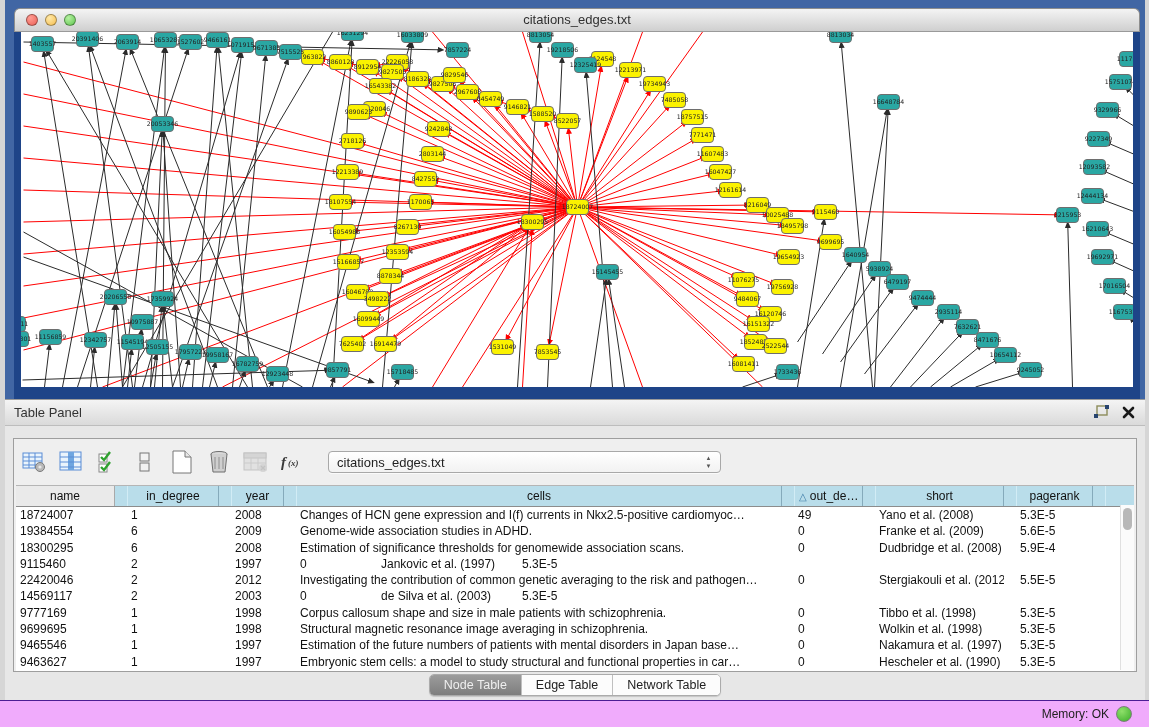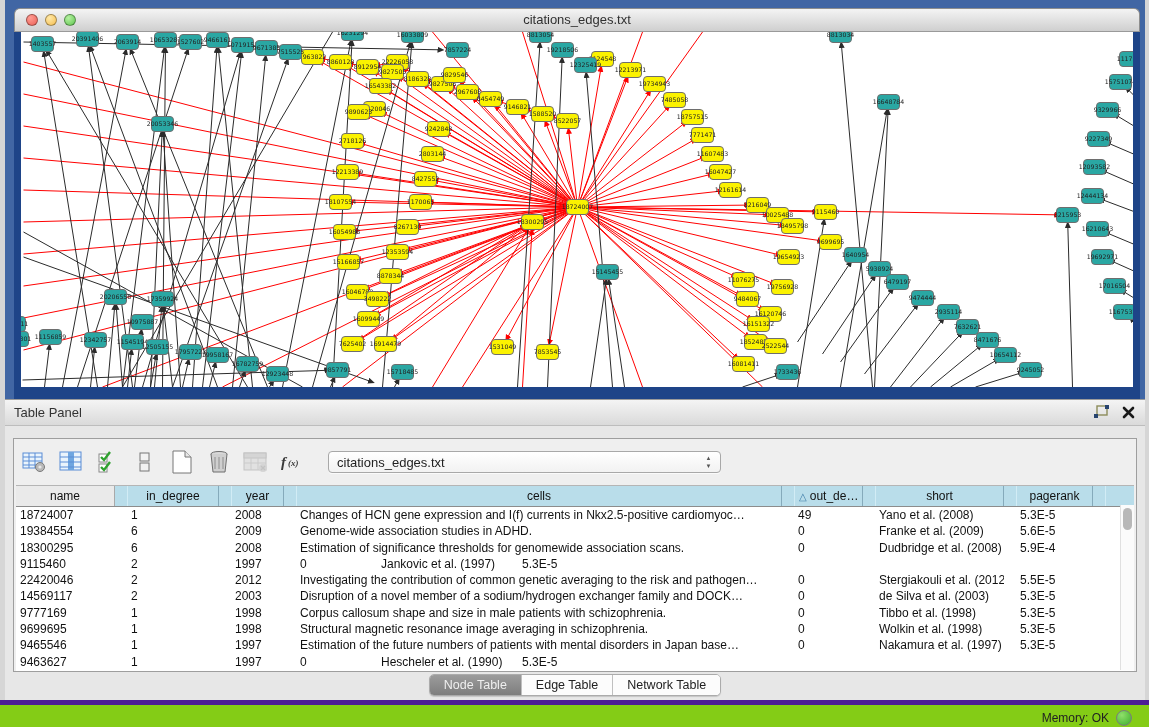--- a/index.html
+++ b/index.html
@@ -54,22 +54,22 @@
   .vthumb{position:absolute;left:2px;top:3px;width:9px;height:22px;background:#B8B8B8;border-radius:5px;}
   
   .tabs{position:absolute;left:0;top:248px;width:100%;display:flex;justify-content:center;}
   .seg{display:flex;border:1px solid #ABABAB;border-radius:5px;overflow:hidden;background:#FDFDFD;
        box-shadow:0 1px 1px rgba(0,0,0,.15);}
   .seg button{border:none;background:#FCFCFC;font-size:12.5px;color:#222;padding:3px 14px;
               border-right:1px solid #BFBFBF;font-family:"Liberation Sans",sans-serif;}
   .seg button:last-child{border-right:none;}
   .seg button.sel{background:linear-gradient(#9C9C9C,#7E7E7E);color:#EFEFEF;}
   
-  .statusbar{position:absolute;left:0;top:700px;width:1149px;height:27px;background:#84cc16;
-             border-top:5px solid #4c1d95;box-sizing:border-box;}
+  .statusbar{position:absolute;left:0;top:700px;width:1149px;height:27px;background:#f0abfc;
+             border-top:1px solid #4c1d95;box-sizing:border-box;}
   .mem{position:absolute;right:40px;top:6px;font-size:12px;color:#222;}
   .memdot{position:absolute;right:17px;top:5px;width:14px;height:14px;border-radius:50%;
           border:1px solid #7C7C7C;background:radial-gradient(circle at 35% 30%,#8FE06A,#3CAE2B);}
 </style>
 </head>
 <body>
 
 <div class="desktop">
   <div class="frame">
     <div class="titlebar">
@@ -633,21 +633,20 @@
             <div class="tcell c2">2012</div>
             <div class="tcell c3">Investigating the contribution of common genetic averaging to the risk and pathogen…</div>
             <div class="tcell c4">0</div>
             <div class="tcell c5">Stergiakouli et al. (2012)</div>
             <div class="tcell c6">5.5E-5</div>
           </div>
           <div class="trow">
             <div class="tcell c0">14569117</div>
             <div class="tcell c1">2</div>
             <div class="tcell c2">2003</div>
-            <div class="tcell c3">Disruption of a novel member of a sodium/hydrogen exchanger family and DOCK…</div>
             <div class="tcell c4">0</div>
             <div class="tcell c5">de Silva et al. (2003)</div>
             <div class="tcell c6">5.3E-5</div>
           </div>
           <div class="trow">
             <div class="tcell c0">9777169</div>
             <div class="tcell c1">1</div>
             <div class="tcell c2">1998</div>
             <div class="tcell c3">Corpus callosum shape and size in male patients with schizophrenia.</div>
             <div class="tcell c4">0</div>
@@ -669,20 +668,21 @@
             <div class="tcell c2">1997</div>
             <div class="tcell c3">Estimation of the future numbers of patients with mental disorders in Japan base…</div>
             <div class="tcell c4">0</div>
             <div class="tcell c5">Nakamura et al. (1997)</div>
             <div class="tcell c6">5.3E-5</div>
           </div>
           <div class="trow">
             <div class="tcell c0">9463627</div>
             <div class="tcell c1">1</div>
             <div class="tcell c2">1997</div>
+            <div class="tcell c3">Embryonic stem cells: a model to study structural and functional properties in car…</div>
             <div class="tcell c4">0</div>
             <div class="tcell c5">Hescheler et al. (1990)</div>
             <div class="tcell c6">5.3E-5</div>
           </div>
         </div>
     </div>
     <div class="vscroll">
       <div class="vthumb"></div>
     </div>
   </div>

